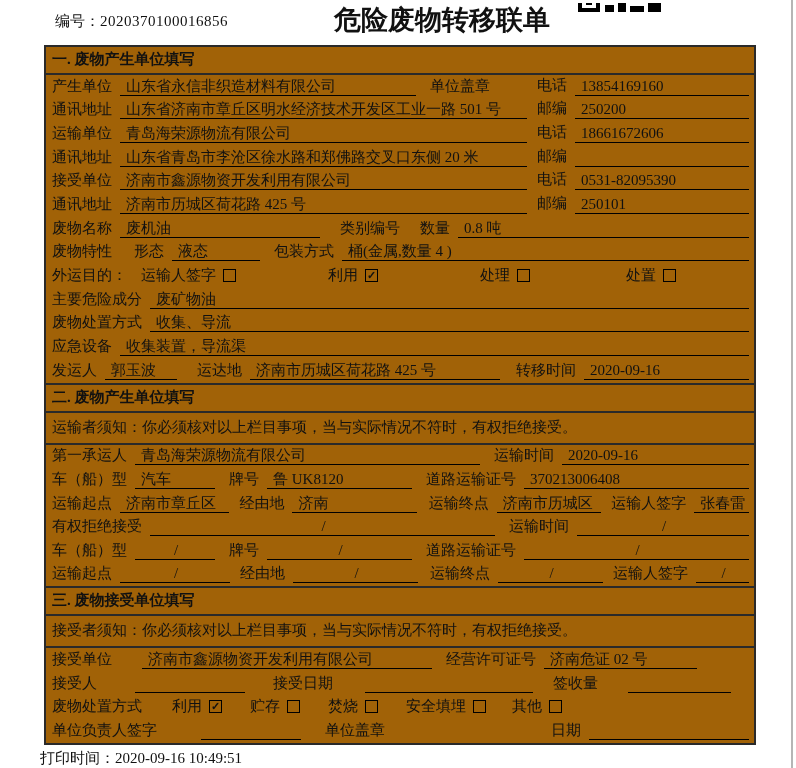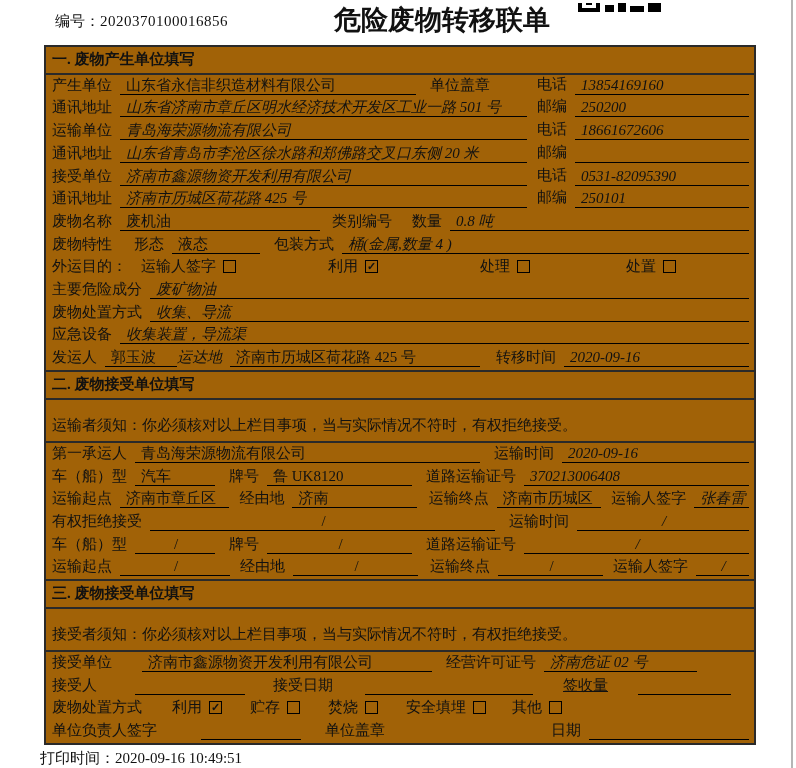--- a/index.html
+++ b/index.html
@@ -18,31 +18,31 @@
 
   .form-table {
     position:absolute; left:44px; top:45px; width:712px; height:700px;
     border:2px solid #2a2a2a; display:flex; flex-direction:column; background:#a16207;
   }
   .sec-hdr {
     font-weight:700; padding:3px 6px 4px; flex:0 0 auto;
     border-top:2px solid #2a2a2a; border-bottom:2px solid #2a2a2a;
   }
   .sec-hdr.first { border-top:none; }
-  .note-row { padding:16px 6px 6px; flex:0 0 auto; border-bottom:2px solid #2a2a2a; }
+  .note-row { padding:5px 6px 6px; flex:0 0 auto; border-bottom:2px solid #2a2a2a; }
 
   .fr { display:flex; align-items:flex-end; padding:0 5px 3px 6px; flex:1 1 0; min-height:22px; }
   .lpart { flex:1 1 auto; display:flex; align-items:flex-end; min-width:0; }
   .rcol  { flex:0 0 212px; display:flex; }
   .lbl { white-space:nowrap; margin-right:8px; }
   .val {
     border-bottom:1px solid #000; padding:0 4px 0 6px;
     white-space:nowrap; overflow:hidden; height:20px; line-height:20px;
   }
-  .grow { flex:1 1 auto; min-width:0;font-style:italic; }
+  .grow { flex:1 1 auto; min-width:0; }
   .slash { text-align:center; }
   .seal { margin-left:14px; margin-right:0; }
 
   .w72{width:72px} .w80{width:80px} .w100{width:100px} .w105{width:105px}
   .w110{width:110px} .w125{width:125px} .w140{width:140px} .w145{width:145px}
   .w168{width:168px} .w200{width:200px} .w250{width:250px} .w290{width:290px}
   .w296{width:296px} .w345{width:345px} .w88{width:88px}
 
   .opt { display:flex; align-items:center; white-space:nowrap; }
   .cb {
@@ -142,21 +142,21 @@
       </span>
       <span class="rcol">
         <span class="lbl">邮编</span>
         <span class="val grow">250101</span>
       </span>
     </div>
 
     <div class="fr">
       <span class="lbl">废物名称</span>
       <span class="val w200">废机油</span>
-      <span class="lbl" style="margin-left:12px;">类别编号</span>
+      <span class="lbl" style="margin-left:20px;">类别编号</span>
       <span class="lbl" style="margin-left:12px;">数量</span>
       <span class="val grow">0.8 吨</span>
     </div>
 
     <div class="fr">
       <span class="lbl">废物特性</span>
       <span class="lbl" style="margin-left:14px;">形态</span>
       <span class="val w88">液态</span>
       <span class="lbl" style="margin-left:14px;">包装方式</span>
       <span class="val grow">桶(金属,数量 4 )</span>
@@ -193,27 +193,27 @@
     </div>
 
     <div class="fr">
       <span class="lbl">应急设备</span>
       <span class="val grow">收集装置，导流渠</span>
     </div>
 
     <div class="fr">
       <span class="lbl">发运人</span>
       <span class="val w72">郭玉波</span>
-      <span class="lbl" style="font-style:italic;">运达地</span>
+      <span class="lbl" style="margin-left:20px;">运达地</span>
       <span class="val w250">济南市历城区荷花路 425 号</span>
       <span class="lbl" style="margin-left:16px;">转移时间</span>
       <span class="val grow">2020-09-16</span>
     </div>
 
-    <div class="sec-hdr">二. 废物接受单位填写</div>
+    <div class="sec-hdr">二. 废物产生单位填写</div>
 
     <div class="note-row">运输者须知：你必须核对以上栏目事项，当与实际情况不符时，有权拒绝接受。</div>
 
     <div class="fr">
       <span class="lbl">第一承运人</span>
       <span class="val w345">青岛海荣源物流有限公司</span>
       <span class="lbl" style="margin-left:14px;">运输时间</span>
       <span class="val grow">2020-09-16</span>
     </div>
 
@@ -273,21 +273,21 @@
       <span class="val w290" style="margin-left:22px;">济南市鑫源物资开发利用有限公司</span>
       <span class="lbl" style="margin-left:14px;">经营许可证号</span>
       <span class="val grow" style="margin-right:52px;">济南危证 02 号</span>
     </div>
 
     <div class="fr">
       <span class="lbl">接受人</span>
       <span class="val w110" style="margin-left:30px;"></span>
       <span class="lbl" style="margin-left:28px;">接受日期</span>
       <span class="val w168" style="margin-left:24px;"></span>
-      <span class="lbl" style="margin-left:30px;text-decoration:underline;">签收量</span>
+      <span class="lbl" style="margin-left:20px;">签收量</span>
       <span class="val grow" style="margin-left:22px;margin-right:18px;"></span>
     </div>
 
     <div class="fr">
       <span class="lbl">废物处置方式</span>
       <span class="opt" style="margin-left:22px;margin-right:28px;">
         <span>利用</span>
         <span class="cb">✓</span>
       </span>
       <span class="opt" style="margin-right:28px;">

